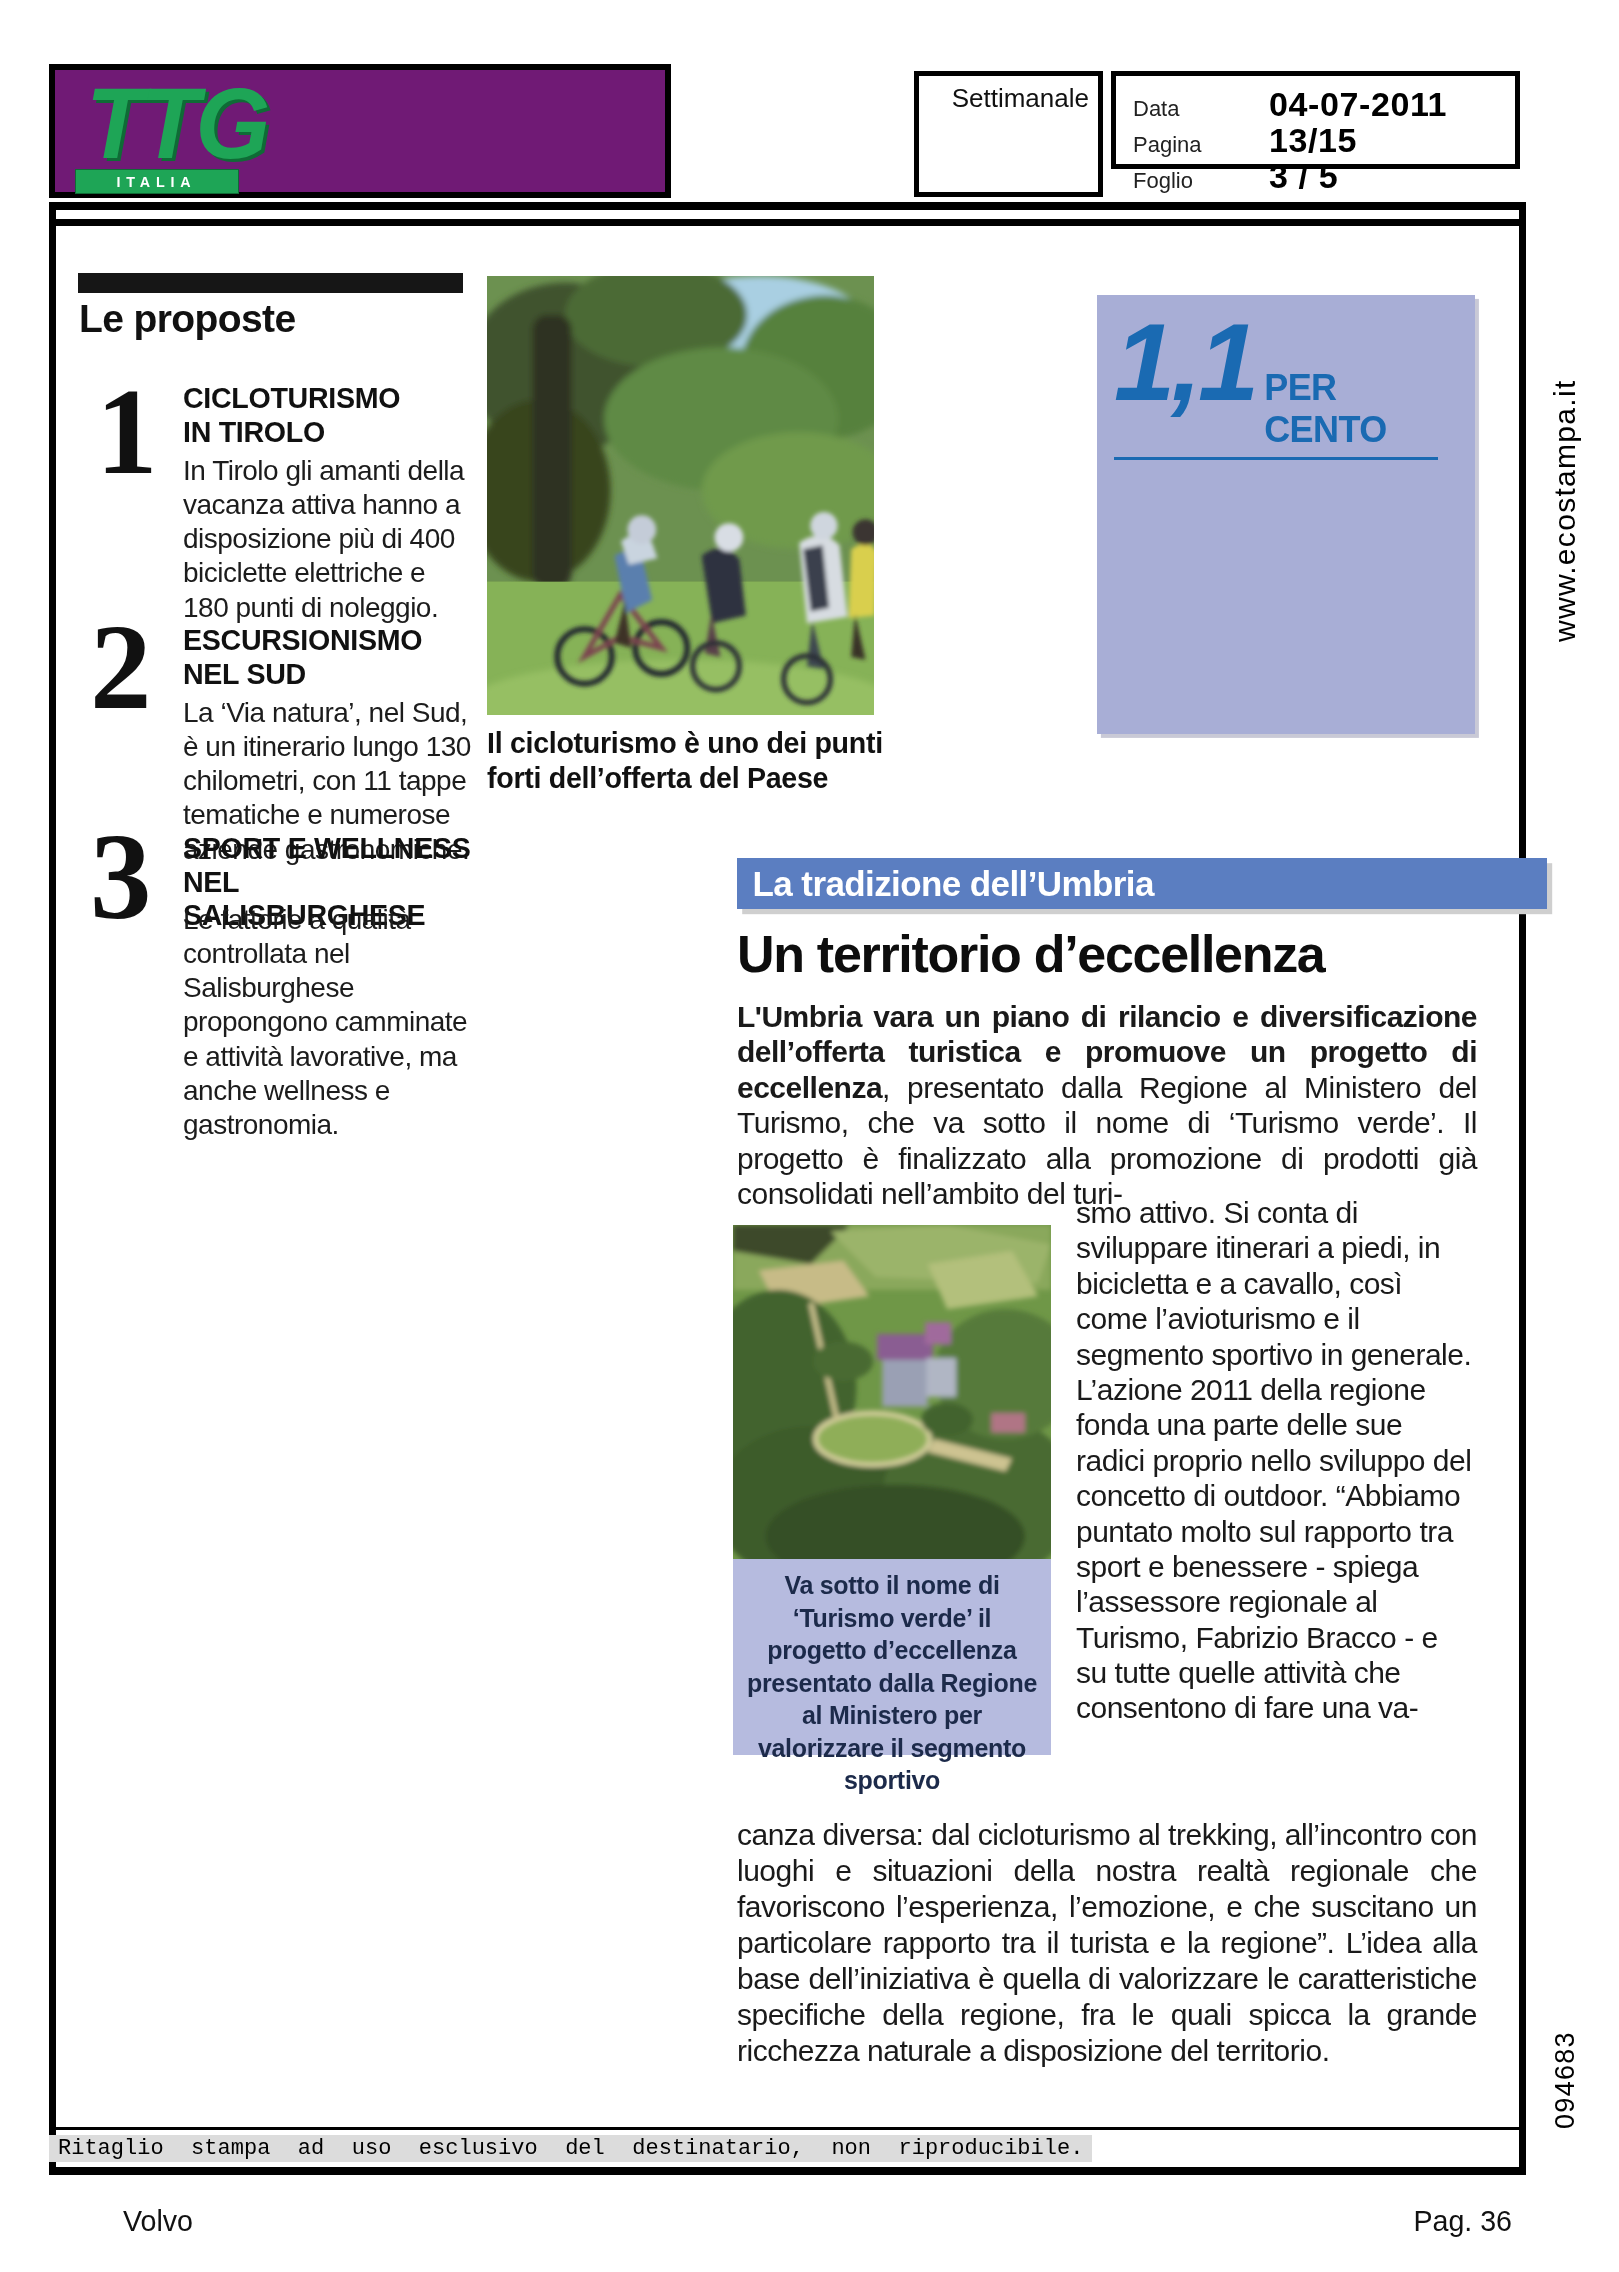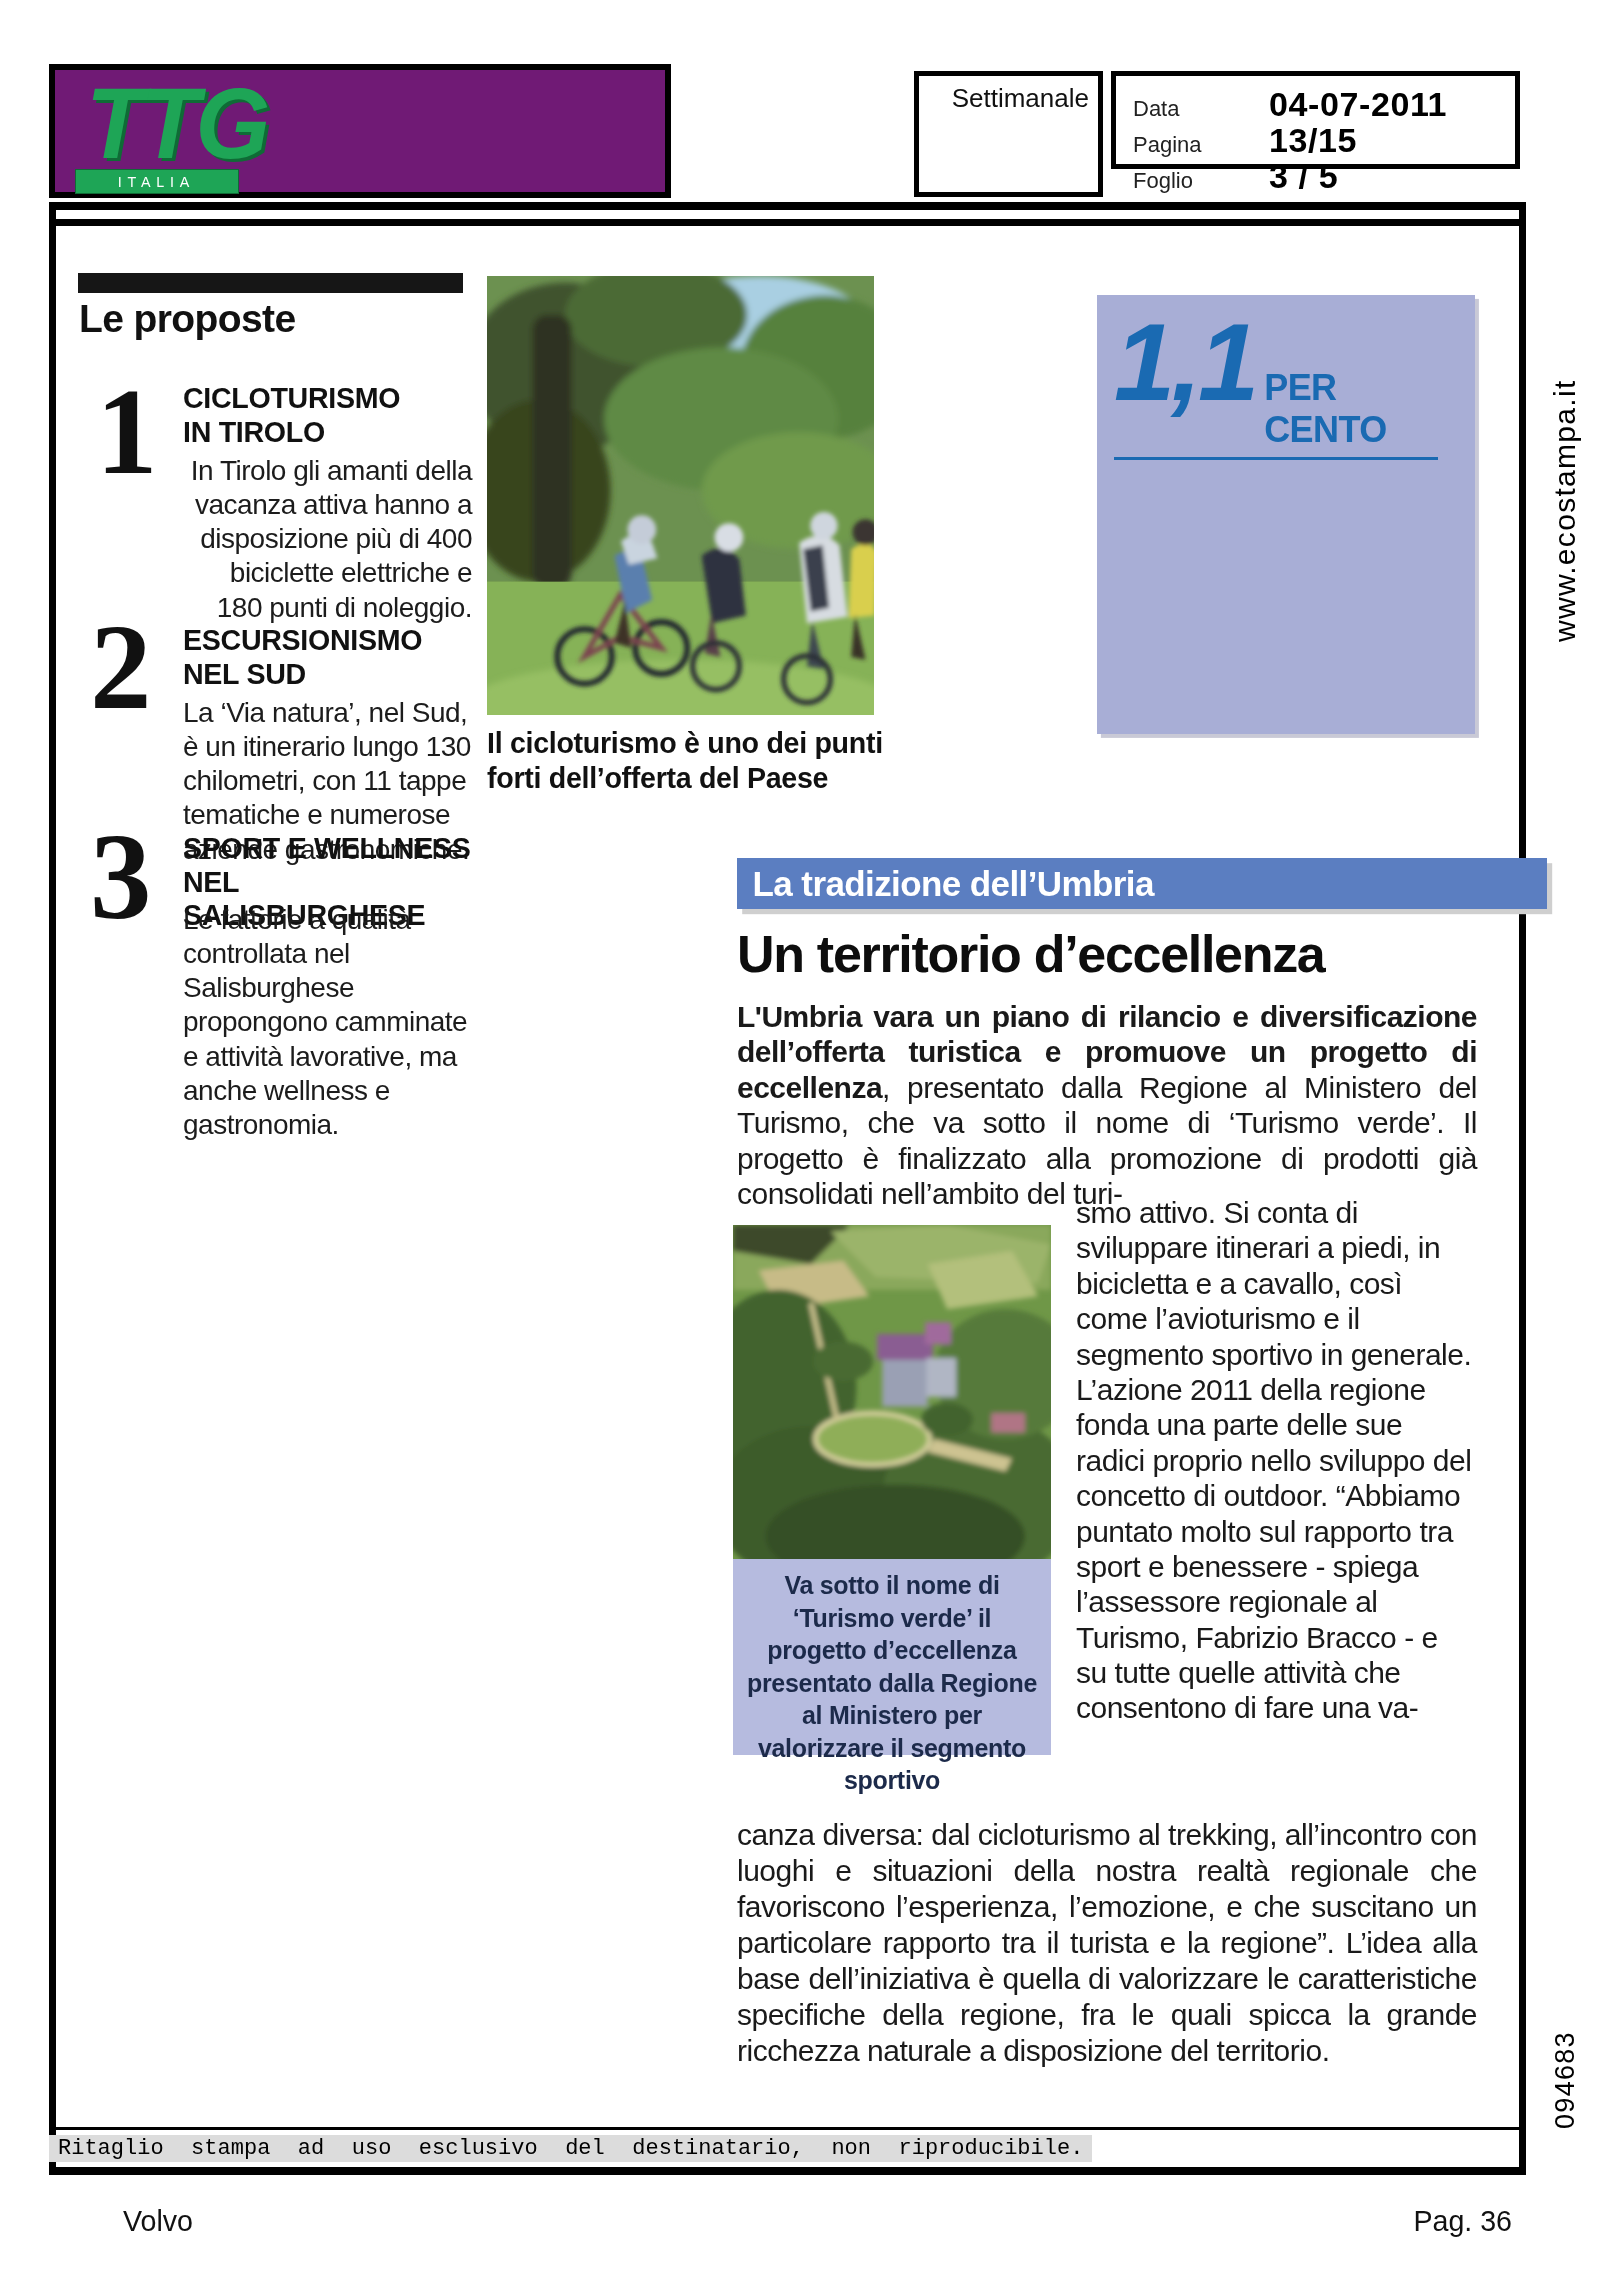--- a/index.html
+++ b/index.html
@@ -17,21 +17,21 @@
     font-size:96px;font-weight:bold;font-style:italic;line-height:1;
     color:#1ea556;letter-spacing:-3.9px;
     text-shadow:3.2px 3.2px 0 #0f6b36;
     transform:scaleY(1.05);
   }
   .italia-band{
     position:absolute;left:19.5px;top:99px;width:162px;height:23.4px;
     background:#1ea556;border:1.3px solid #0f6b36;
     display:flex;align-items:center;justify-content:center;
   }
-  .italia-band span{color:#fff;font-size:14.3px;font-weight:normal;letter-spacing:5.8px;}
+  .italia-band span{color:#fff;font-size:14.3px;font-weight:bold;letter-spacing:5.8px;}
   .settimanale-box{left:914px;top:71px;width:189px;height:126px;border:5.2px solid #000;background:#fff;}
   .settimanale-box .txt{position:absolute;right:9px;top:6.5px;font-size:26px;color:#111;}
   .data-box{left:1111px;top:71px;width:409px;height:98px;border:5.2px solid #000;background:#fff;padding:9px 0 0 17px;}
   .data-row{display:flex;align-items:baseline;height:36px;}
   .data-row .lbl{width:136px;font-size:22px;color:#222;}
   .data-row .val{font-size:34px;font-weight:bold;color:#000;letter-spacing:0.6px;}
 
   
   .rule{background:#000;}
   .frame-left{left:49px;top:202px;width:6.5px;height:1973px;}
@@ -57,21 +57,21 @@
     font-size:123px;font-weight:bold;line-height:0.85;color:#111;
   }
   .num1{left:96px;top:380px;}
   .num2{left:90px;top:615px;}
   .num3{left:90px;top:825px;}
   .prop-head{font-size:28.6px;font-weight:bold;line-height:1.18;color:#111;letter-spacing:-0.3px;}
   .head1{left:183px;top:382px;width:286px;}
   .head2{left:183px;top:624px;width:286px;}
   .head3{left:183px;top:832px;width:299px;}
   .prop-body{font-size:28px;line-height:1.22;color:#1c1c1c;width:289px;letter-spacing:-0.5px;}
-  .body1{left:183px;top:454px;text-align:right;}
+  .body1{left:183px;top:454px;}
   .body2{left:183px;top:696px;}
   .body3{left:183px;top:903px;}
 
   
   .photo1{left:487px;top:276px;width:387px;height:439px;overflow:hidden;background:#7da263;}
   .photo1-caption{left:487px;top:726px;width:402px;font-size:28.6px;font-weight:bold;line-height:1.22;color:#111;letter-spacing:-0.3px;}
 
   
   .stat-box{left:1097px;top:295px;width:378px;height:439px;background:#a8aed6;box-shadow:3.9px 3.9px 0 #c9c9d6;}
   .stat-head{position:absolute;left:17px;top:11.7px;display:flex;align-items:baseline;border-bottom:3.9px solid #1a6ab2;padding-bottom:6.5px;width:324px;}

